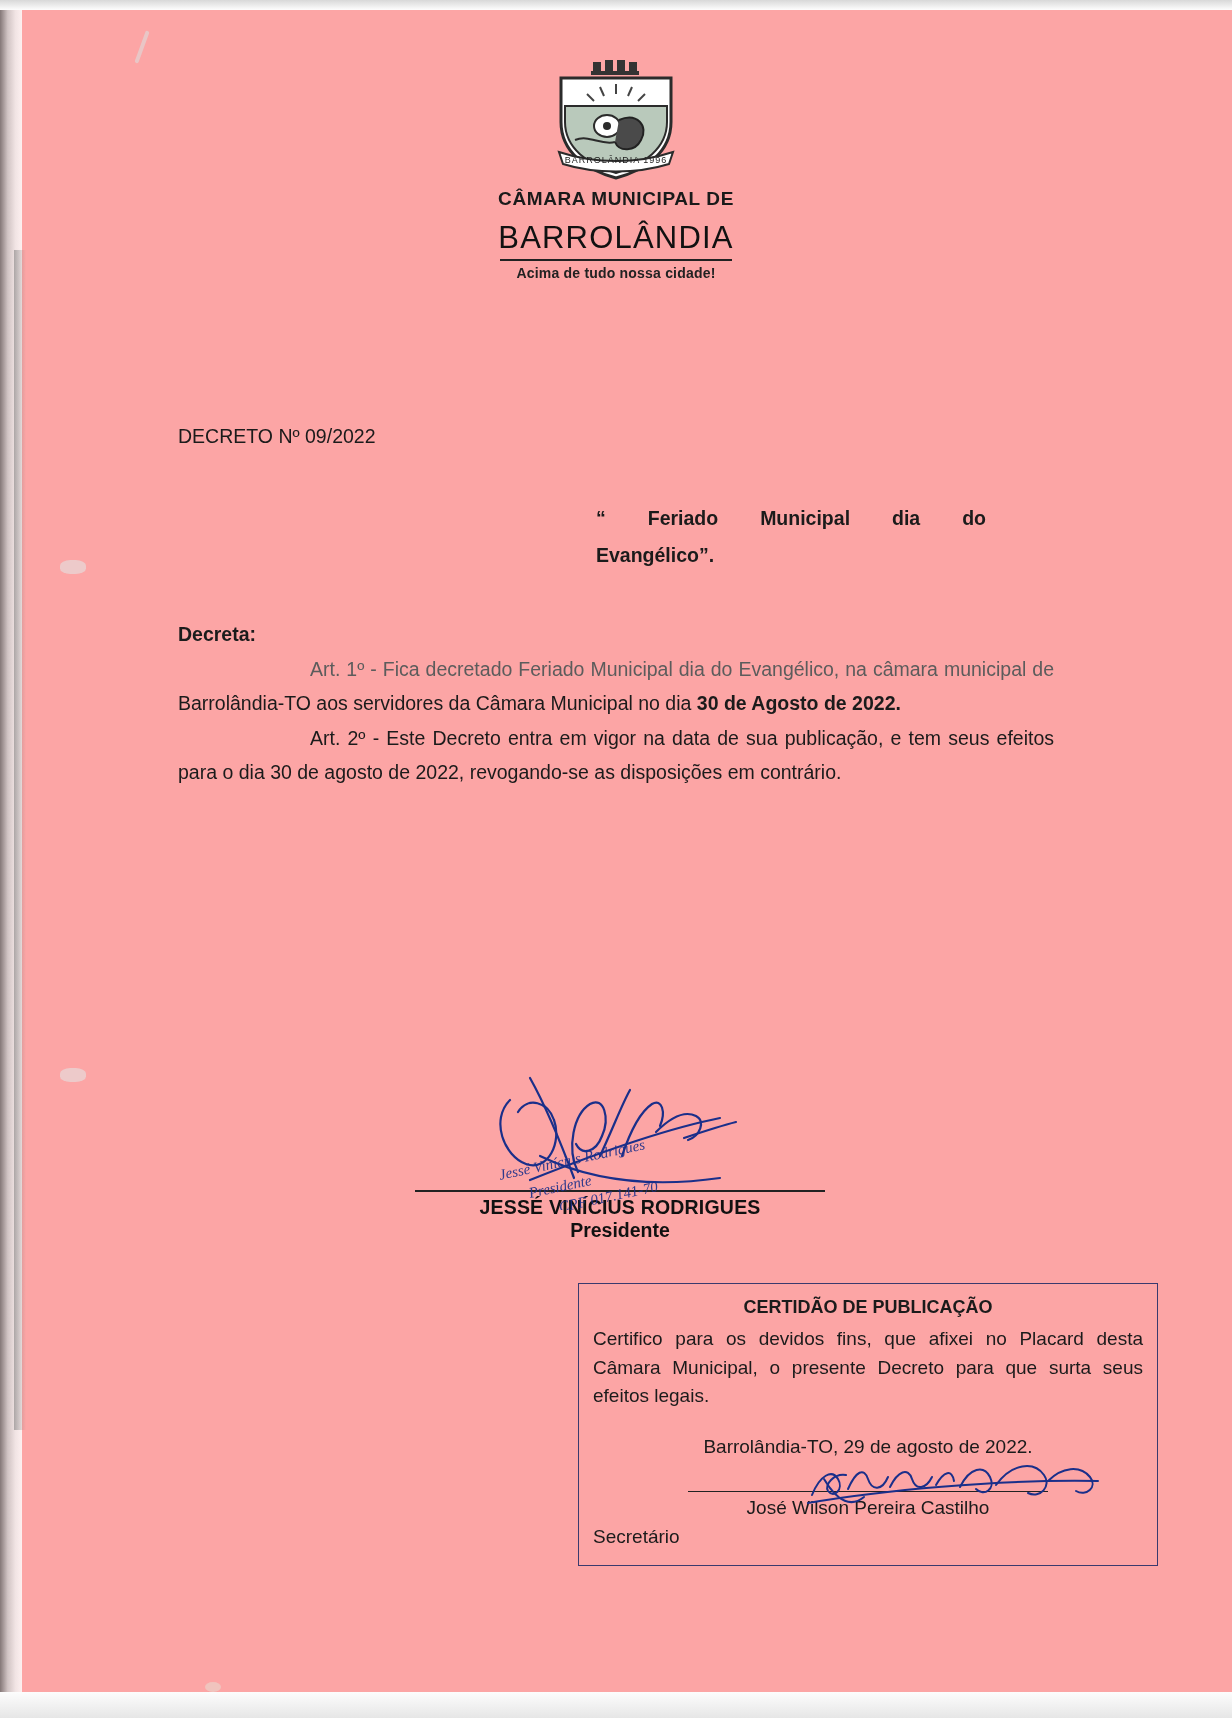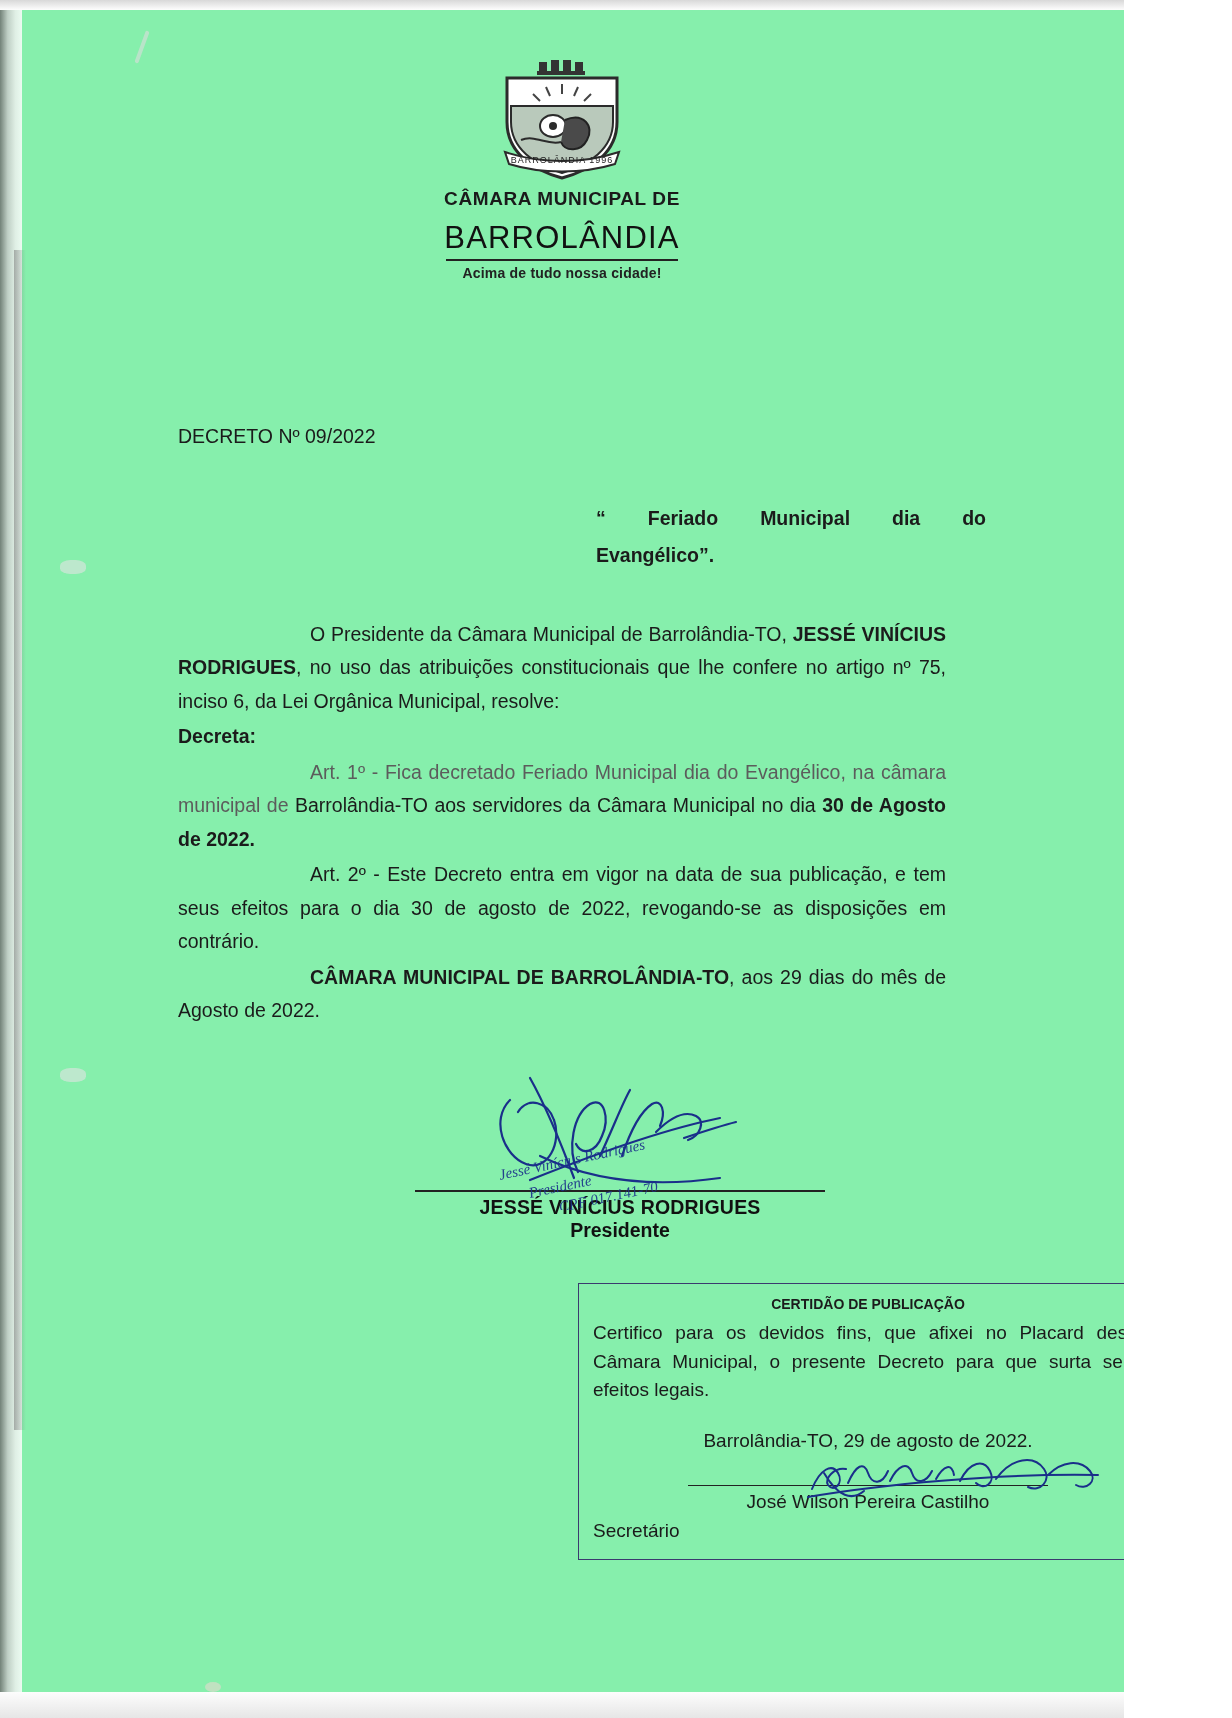--- a/index.html
+++ b/index.html
@@ -6,23 +6,23 @@
     margin: 0;
     padding: 0;
     background: #ffffff;
   }
   body {
     font-family: "Liberation Sans", sans-serif;
     color: #111;
   }
   .page {
     position: relative;
-    width: 1124px;
+    width: 1232px;
     height: 1718px;
-    background: #86efac;
+    background: #fca5a5;
     overflow: hidden;
   }
   
   .scan-edge-left {
     position: absolute;
     left: 0; top: 0;
     width: 22px; height: 100%;
     background: linear-gradient(to right, #6f6f6f 0%, #c9c9c9 35%, #efefef 70%, #fdfdfd 100%);
     opacity: .85;
   }
@@ -166,21 +166,21 @@
     border: 1.5px solid #3a3a6e;
     padding: 10px 14px 14px 14px;
     box-sizing: border-box;
     font-size: 19px;
     line-height: 1.5;
     color: #1b1b1b;
   }
   .cert-title {
     text-align: center;
     font-weight: bold;
-    font-size: 14px;
+    font-size: 18px;
     margin-bottom: 4px;
   }
   .cert-text {
     text-align: justify;
     margin: 0;
   }
   .cert-date {
     text-align: center;
     margin-top: 22px;
   }
@@ -265,37 +265,31 @@
       <div class="title-line1">
         <span>“</span>
         <span>Feriado</span>
         <span>Municipal</span>
         <span>dia</span>
         <span>do</span>
       </div>
       <div class="title-line2">Evangélico”.</div>
     </div>
 
-    <p class="just">
-      <span class="indent"></span><span>O Presidente da Câmara Municipal de Barrolândia-TO, </span><span class="b">JESSÉ VINÍCIUS RODRIGUES</span><span>, no uso das atribuições constitucionais que lhe confere no artigo nº 75, inciso 6, da Lei Orgânica Municipal, resolve:</span>
-    </p>
 
     <p class="decreta">Decreta:</p>
 
     <p class="just">
       <span class="indent"></span><span class="faded">Art. 1º - Fica decretado Feriado Municipal dia do Evangélico, na câmara municipal de </span><span>Barrolândia-TO aos servidores da Câmara Municipal no dia </span><span class="b">30 de Agosto de 2022.</span>
     </p>
 
     <p class="just">
       <span class="indent"></span><span>Art. 2º - Este Decreto entra em vigor na data de sua publicação, e tem seus efeitos para o dia 30 de agosto de 2022, revogando-se as disposições em contrário.</span>
     </p>
 
-    <p class="just">
-      <span class="indent"></span><span class="b">CÂMARA MUNICIPAL DE BARROLÂNDIA-TO</span><span>, aos 29 dias do mês de Agosto de 2022.</span>
-    </p>
   </div>
 
   <div class="sig-block">
     <svg class="scribble" viewBox="0 0 330 150">
       <g fill="none" stroke="#1a2f8a" stroke-width="2.2" stroke-linecap="round">
         <path d="M40 40 C20 60 34 96 56 104 C78 112 92 82 84 60 C78 42 58 36 48 52"></path>
         <path d="M60 18 C78 50 92 86 104 118"></path>
         <path d="M108 112 C96 88 104 54 120 44 C134 36 140 58 132 76 C126 92 112 96 106 84"></path>
         <path d="M130 96 C144 66 152 44 160 30"></path>
         <path d="M152 96 C160 72 170 52 182 44 C192 38 196 52 190 66"></path>

